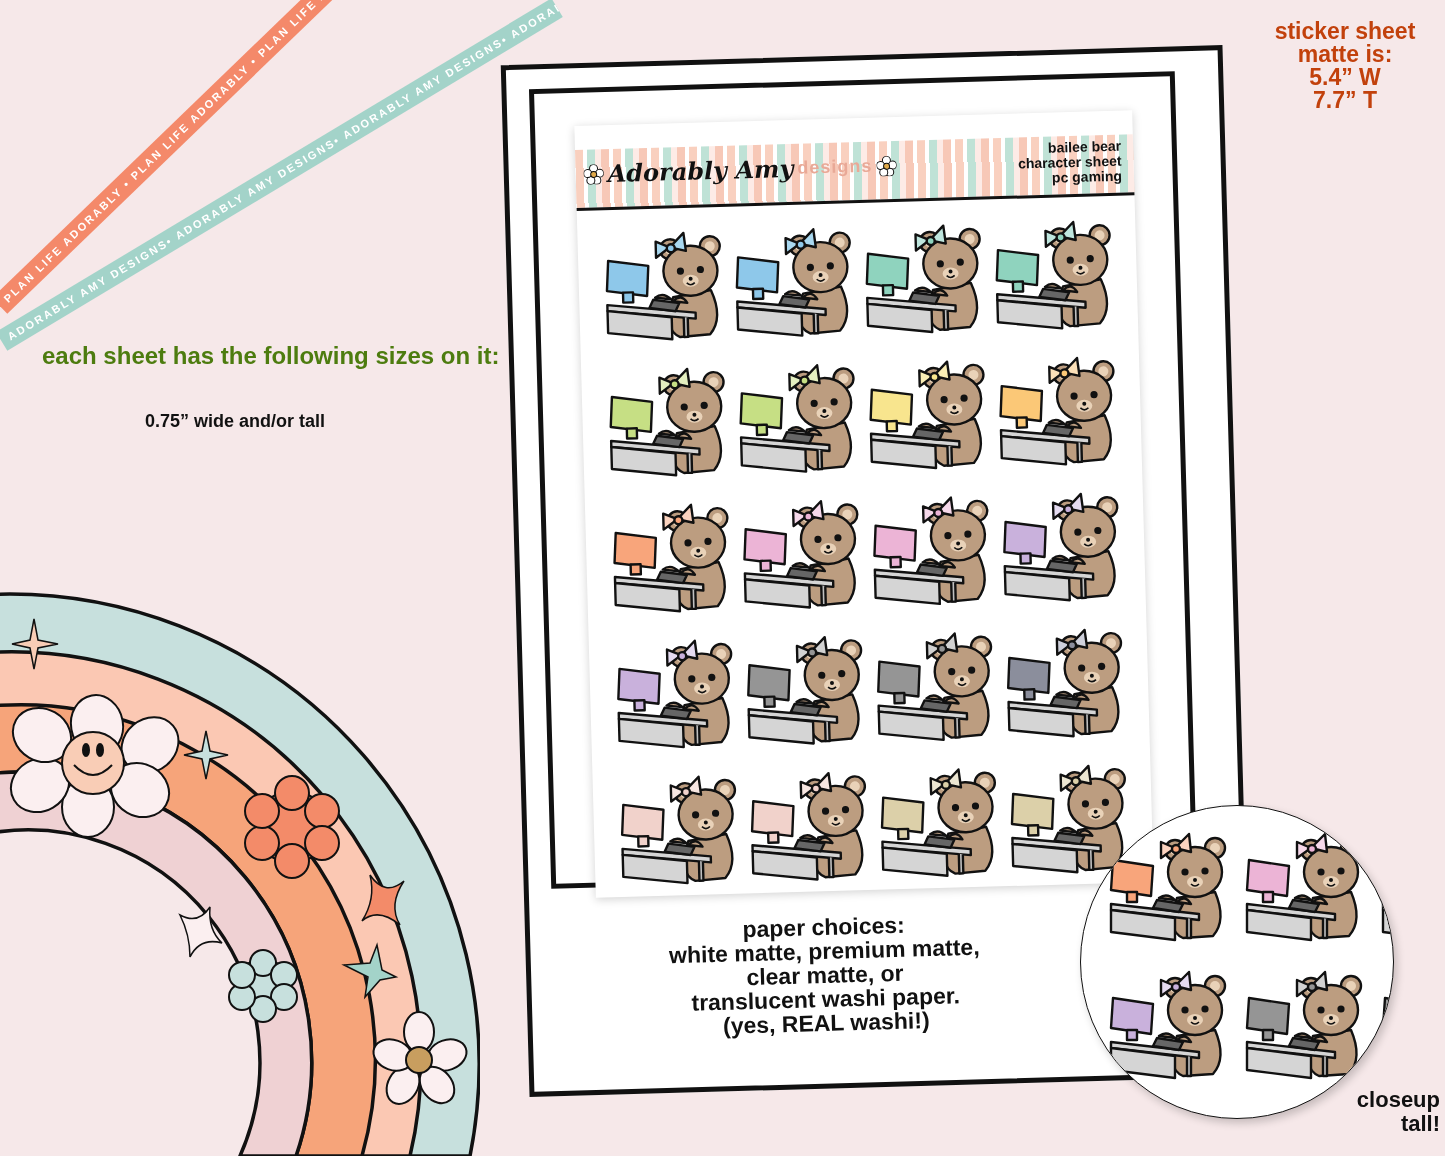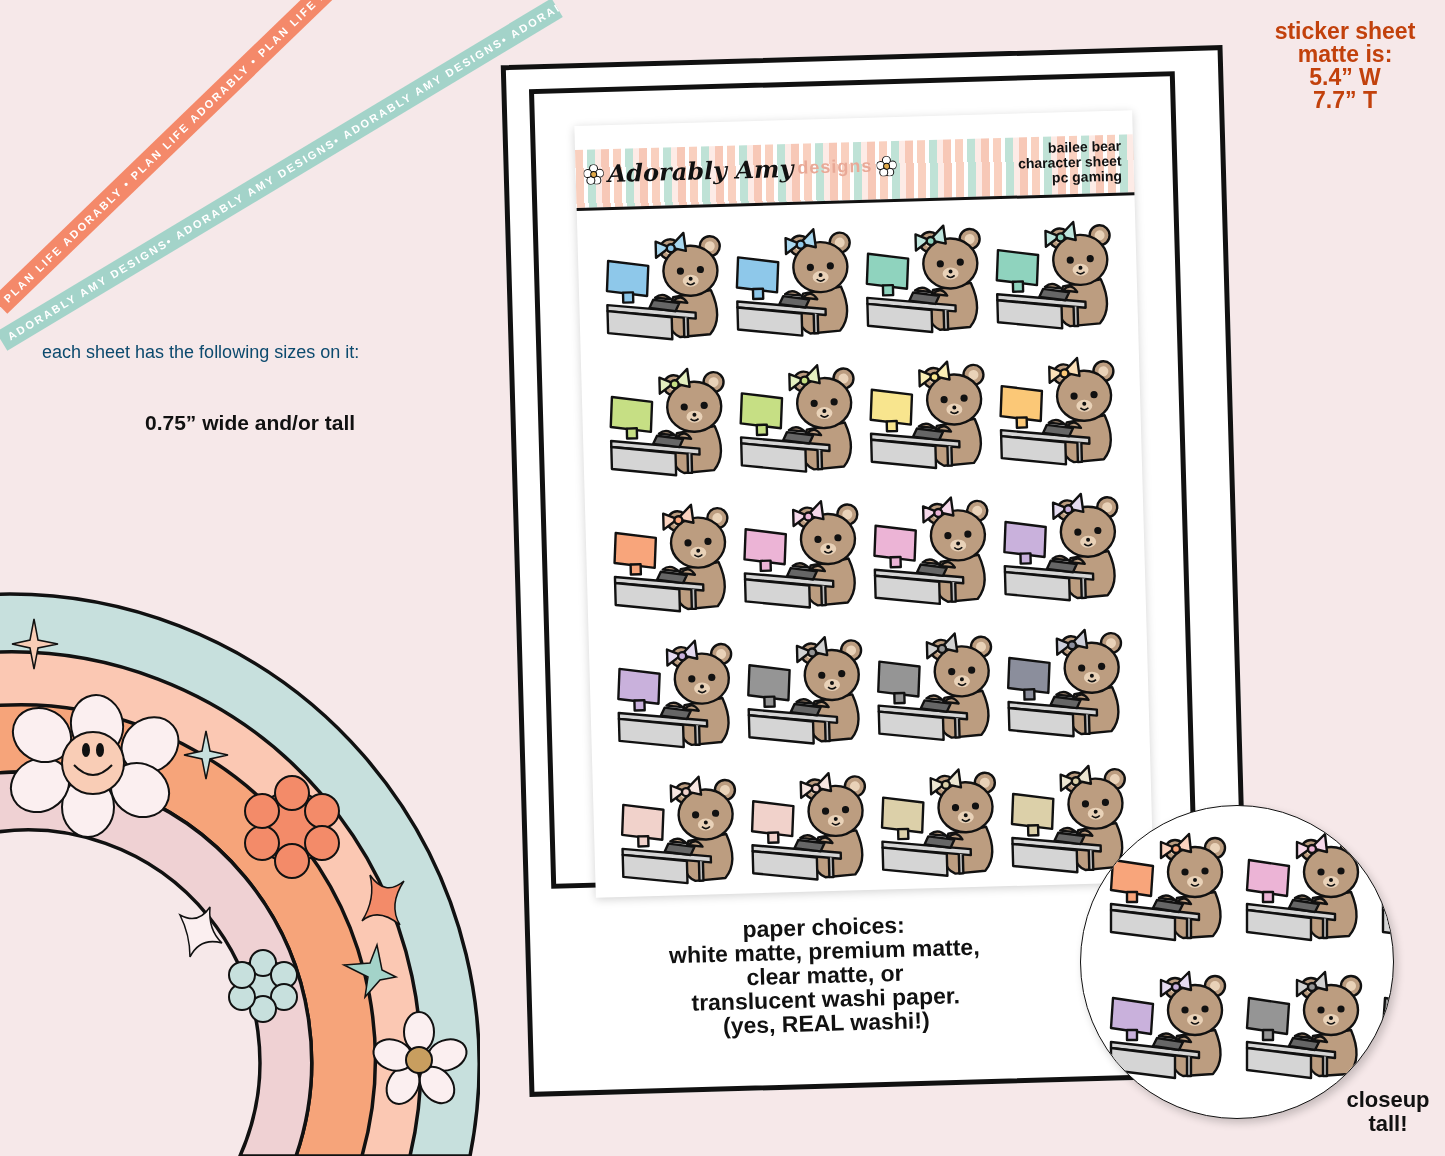--- a/index.html
+++ b/index.html
@@ -18,22 +18,22 @@
   }
   .ribbon-orange { background:#f4896a; width:520px; left:-8px; top:298px; transform:rotate(-44deg); }
   .ribbon-teal   { background:#a3d3c9; width:640px; left:-4px; top:332px; transform:rotate(-31deg); }
 
   
   .size-info {
     position:absolute; left:1250px; top:8px; width:190px; text-align:center;
     font-size:23px; line-height:23px; font-weight:bold; color:#c2410c;margin-top:12px;
   }
 
-  .sizes-heading { position:absolute; left:42px; top:342px; font-size:18px; font-weight:normal; color:#0c4a6e; }
-  .sizes-value   { position:absolute; left:145px; top:411px; font-size:21px; font-weight:bold; color:#111; }
+  .sizes-heading { position:absolute; left:42px; top:342px; font-size:24px; font-weight:bold; color:#4d7c0f; }
+  .sizes-value   { position:absolute; left:145px; top:411px; font-size:18px; font-weight:bold; color:#111; }
 
   
   .rainbow { position:absolute; left:0; top:585px; width:480px; height:571px; }
 
   
   .frame-outer {
     position:absolute; left:515px; top:55px; width:712px; height:1022px;
     background:#fff; border:5px solid #111; transform:rotate(-1.6deg);
     transform-origin:50% 50%;
   }
@@ -77,21 +77,21 @@
   .closeup {
     position:absolute; left:1080px; top:805px; width:312px; height:312px;
     border-radius:50%; background:#fff; border:1.5px solid #111; overflow:hidden;
     box-shadow:3px 4px 8px rgba(0,0,0,0.2);
   }
   .closeup-grid {
     position:absolute; left:22px; top:14px;
     display:grid; grid-template-columns:repeat(3,136px); grid-auto-rows:138px;
   }
   .closeup-label {
-    position:absolute; left:1336px; top:1088px; width:104px; text-align:center;
+    position:absolute; left:1336px; top:1088px; width:104px; text-align:right;
     font-size:22px; line-height:24px; font-weight:bold; color:#111;
   }
 </style>
 </head>
 <body>
 
 <div class="ribbon ribbon-orange">PLAN LIFE ADORABLY • PLAN LIFE ADORABLY • PLAN LIFE ADORABLY • PLAN LIFE ADORABLY</div>
 <div class="ribbon ribbon-teal">ADORABLY AMY DESIGNS• ADORABLY AMY DESIGNS• ADORABLY AMY DESIGNS• ADORABLY AMY DESIGNS</div>
 
 <div class="size-info">

